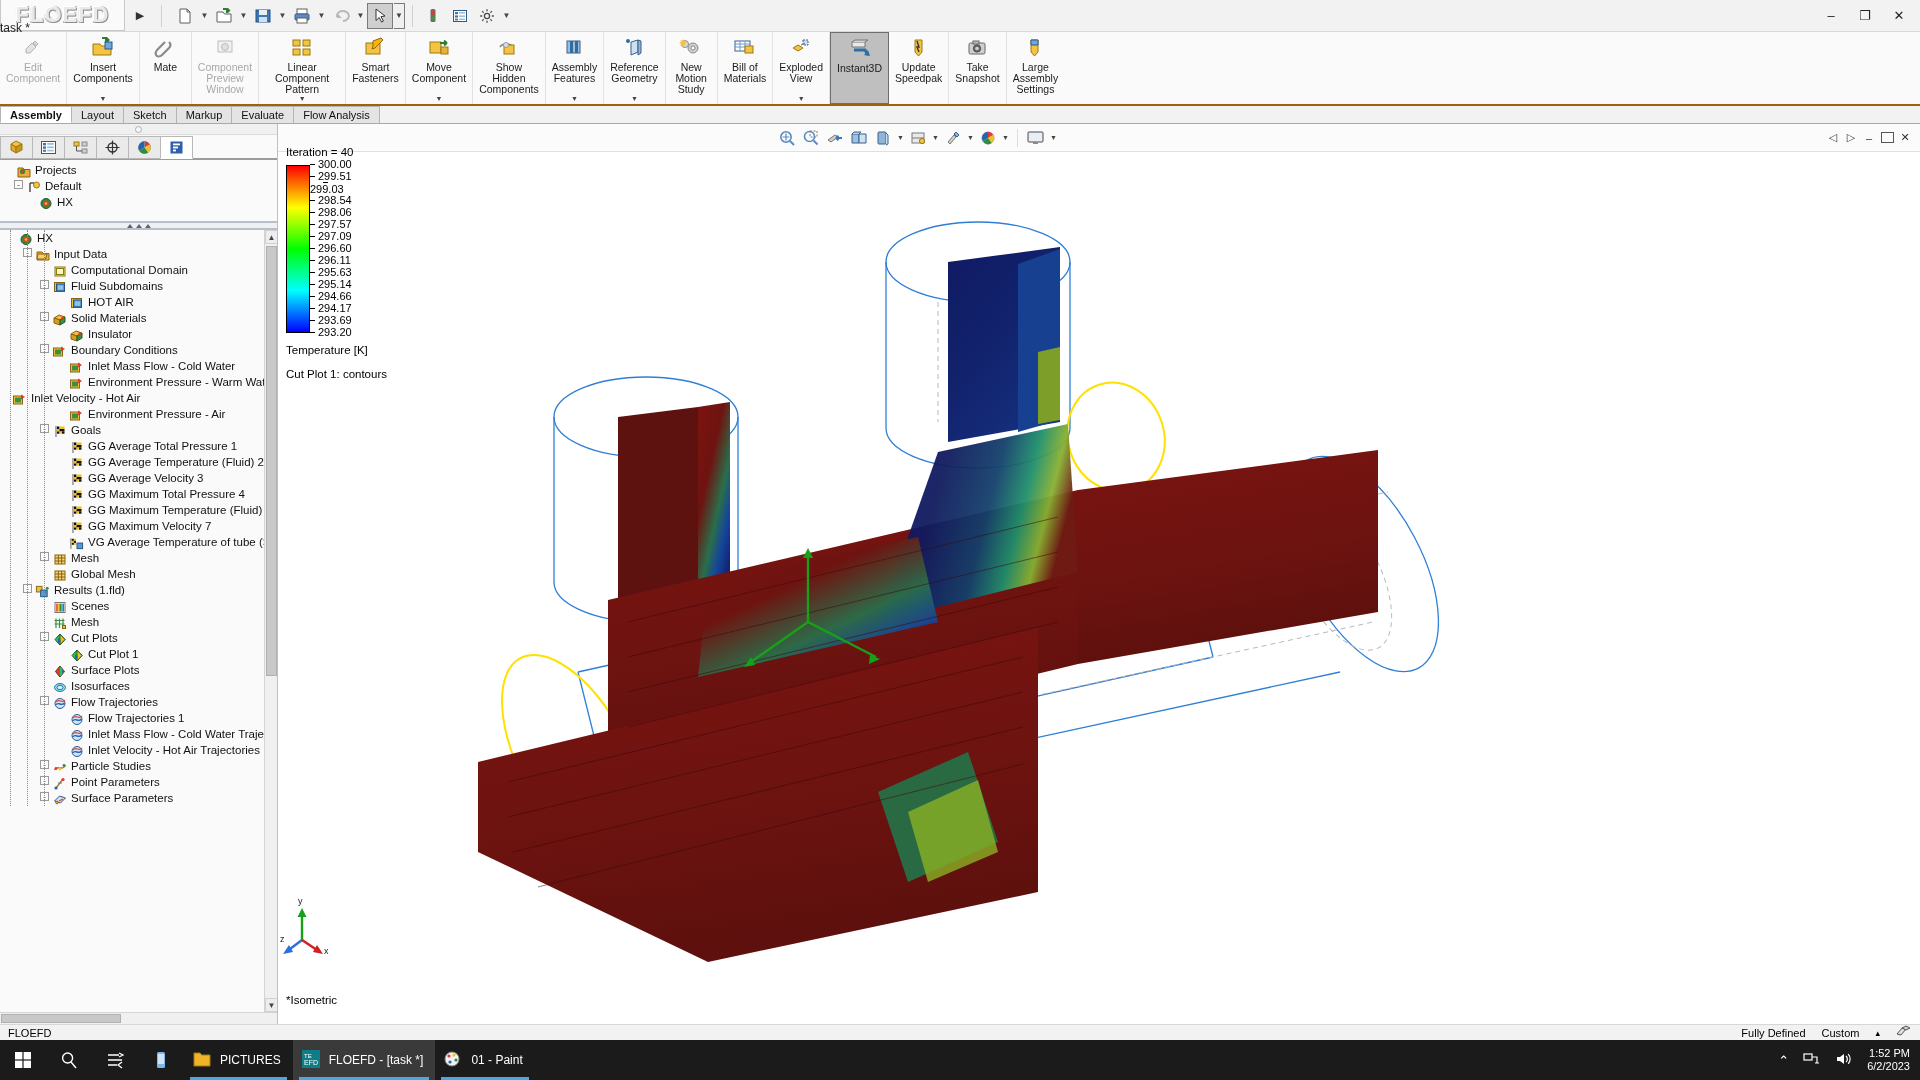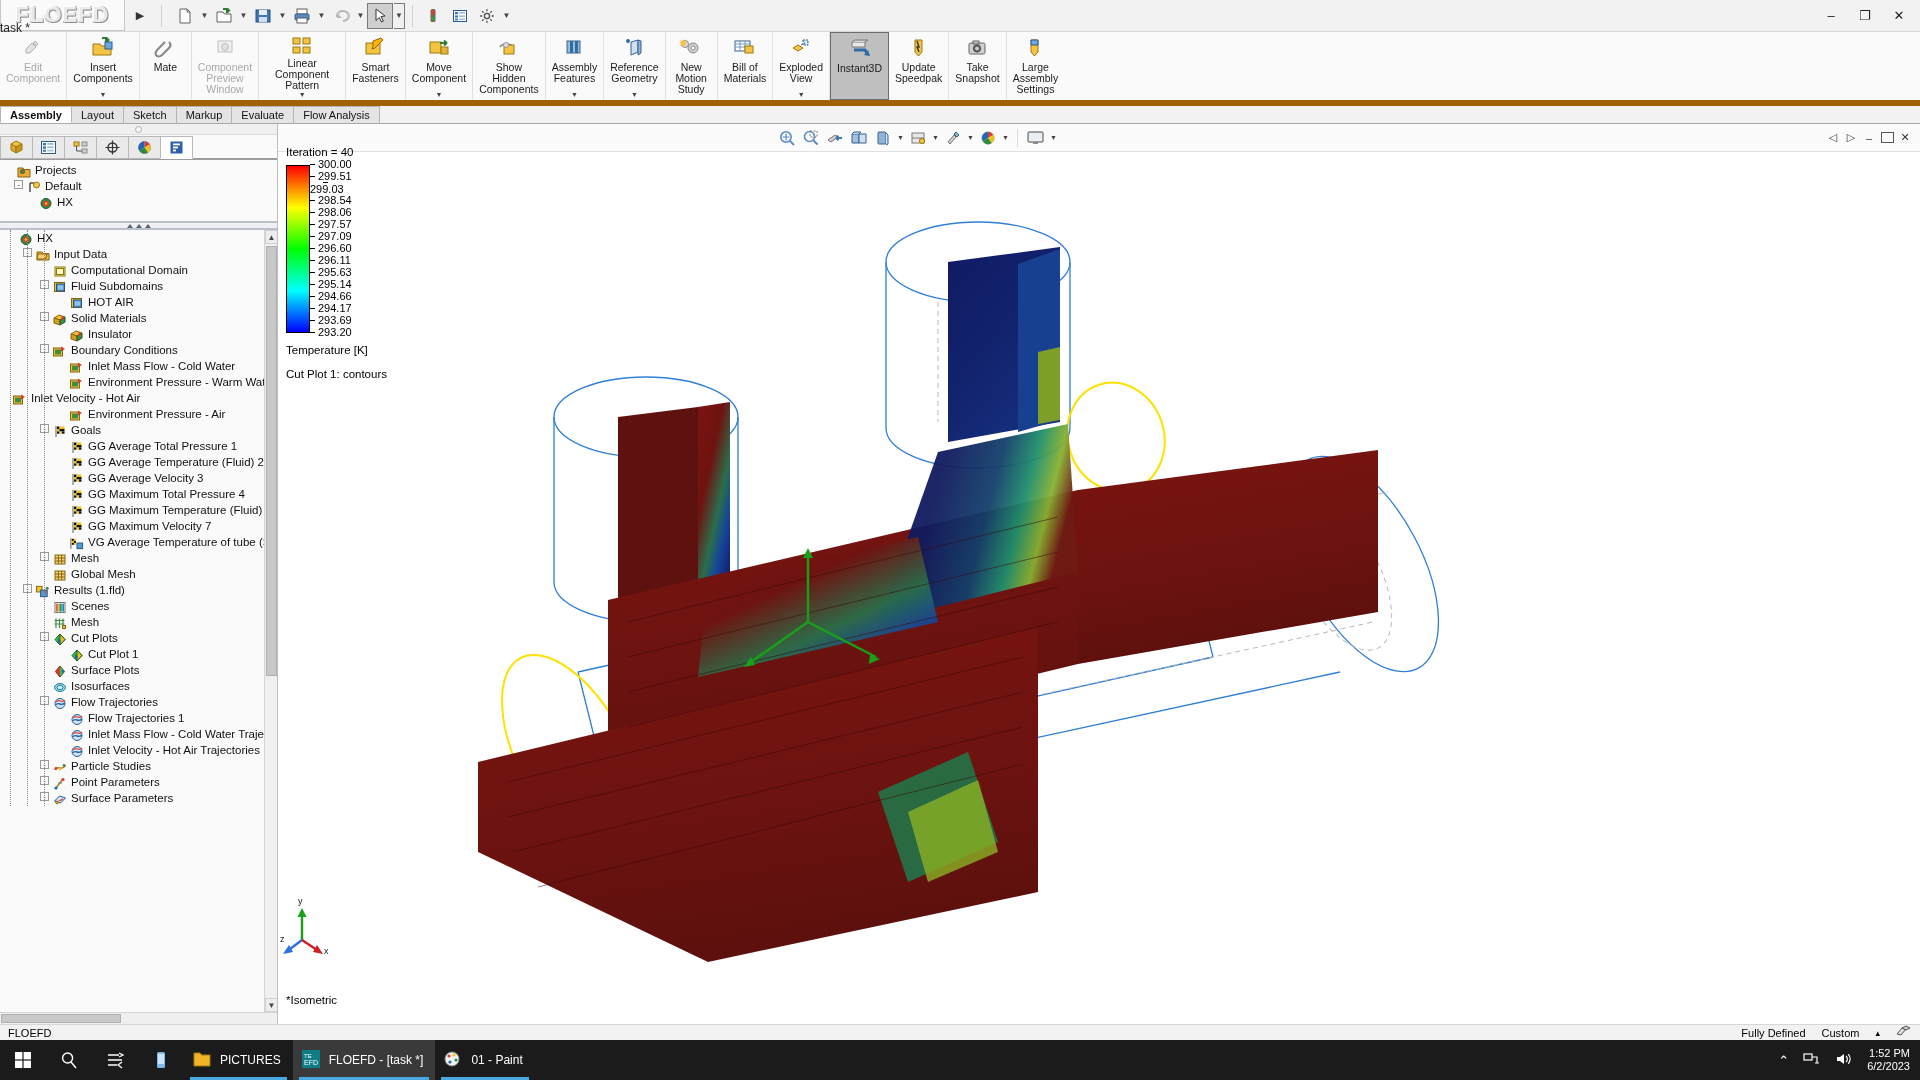--- a/index.html
+++ b/index.html
@@ -35,21 +35,21 @@
   .qat-drop { width:11px; height:26px; display:flex; align-items:center; justify-content:center; font-size:8px; color:#444; }
   .qat-drop.sel { border:1px solid #7a7a7a; border-left:none; background:#f0f0f0;}
   .win-title {
     position:absolute; left:0; right:0; font-size:12px; color:#222; pointer-events:none;margin-top:25px;
   }
   .win-ctrls { margin-left:auto; display:flex; align-items:center; gap:0; padding-right:4px; }
   .win-btn { width:34px; height:30px; display:flex; align-items:center; justify-content:center; font-size:13px; color:#222; }
 
   
   .ribbon {
-    height:74px; background:#fafafa; border-bottom:6px solid #a16207;
+    height:74px; background:#fafafa; border-bottom:2px solid #a16207;
     display:flex; align-items:stretch; flex:0 0 74px; overflow:hidden;
   }
   .rb-item {
     min-width:52px; padding:3px 6px 0 6px; display:flex; flex-direction:column; align-items:center;
     border-right:1px solid #e2e2e2; position:relative; justify-content:flex-start;
   }
   .rb-item.nosep { border-right:none; }
   .rb-item.active { background:#bfbfbf; border:1px solid #6e6e6e; }
   .rb-ico { height:26px; display:flex; align-items:center; justify-content:center; margin-bottom:1px; }
   .rb-lbl { font-size:10.5px; line-height:11px; text-align:center; color:#1b1b1b; max-width:74px; }

